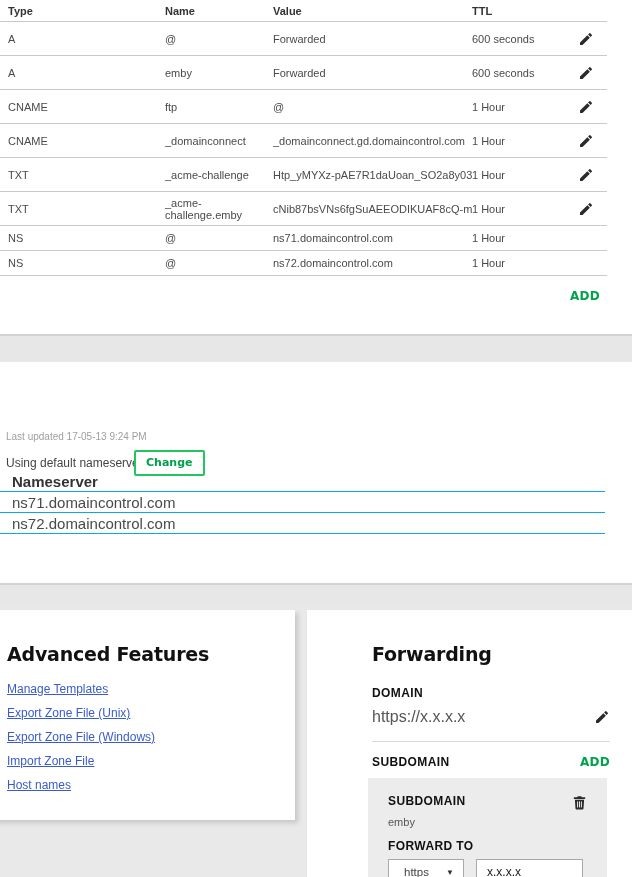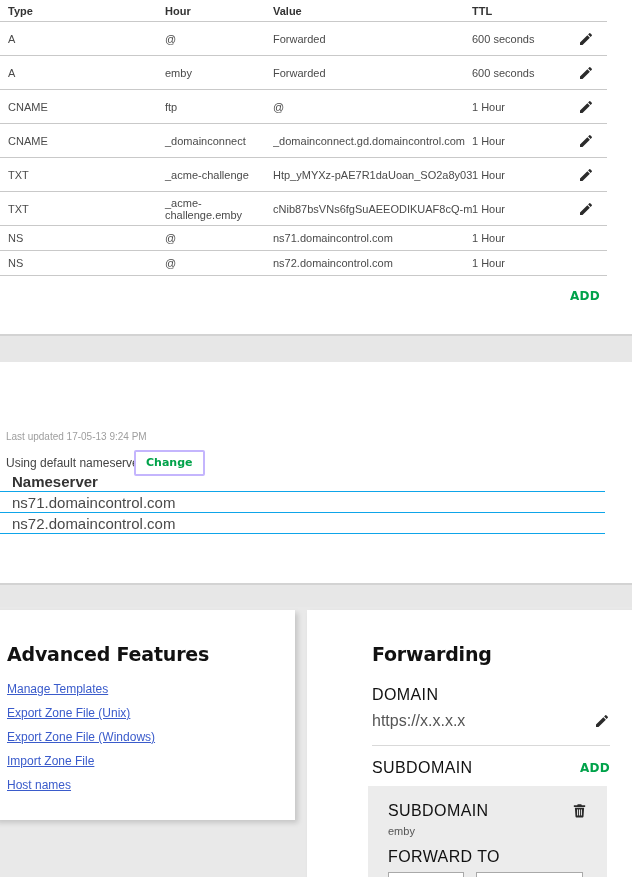--- a/index.html
+++ b/index.html
@@ -43,21 +43,21 @@
   .ns-row { display:flex; align-items:center; border-bottom:1px solid #0ea5e9; height:21px; padding-left:12px; font-size:15px; color:#4a4a4a; }
   .ns-row.hd { font-weight:bold; color:#333; }
   
   .bottom-bg { position:absolute; top:607px; left:0; width:632px; height:270px; background:#e9e9e9; }
   .card { position:absolute; background:#fff; box-shadow:3px 3px 5px rgba(0,0,0,.15); }
   #card-left { left:-6px; top:610px; width:301px; height:210px; padding:33px 0 0 13px; }
   #card-left .links { margin-top:17px; }
   #card-left a { display:block; font-size:12px; margin-bottom:10px; text-decoration:underline; }
   #card-right { left:307px; top:610px; width:332px; height:280px; padding:33px 0 0 65px; }
   .fw-content { width:238px; }
-  .lbl { font-size:16px; font-weight:normal; color:#111; letter-spacing:.4px; }
+  .lbl { font-size:12px; font-weight:bold; color:#111; letter-spacing:.4px; }
   .fw-domain-label { margin-top:21px; }
   .fw-domain-row { display:flex; justify-content:space-between; align-items:center; margin-top:8px; }
   .fw-domain-row .val { font-size:16px; color:#555; }
   .fw-divider { border-bottom:1px solid #d9d9d9; margin-top:15px; }
   .fw-sub-row { display:flex; justify-content:space-between; align-items:center; margin-top:13px; }
   .fw-sub-row .green-add { font-size:12px; font-weight:bold; font-family:"DejaVu Sans", sans-serif; text-decoration:none; letter-spacing:.3px; }
   .fw-box { position:relative; margin:9px 0 0 -4px; width:239px; height:120px; background:#ececec; padding:16px 0 0 20px; }
   .fw-box-head { display:flex; justify-content:space-between; align-items:flex-start; width:200px; }
   .fw-box .sub-val { font-size:11px; color:#555; margin-top:5px; }
   .fw-box .fwd-lbl { margin-top:11px; }
@@ -76,21 +76,21 @@
   a, .link-blue { color:#3a5bcb; }
 </style>
 </head>
 <body>
 
 <div id="app">
 
   <div class="dns-table">
     <div class="t-row t-head">
       <div class="cell c-type">Type</div>
-      <div class="cell c-name">Hour</div>
+      <div class="cell c-name">Name</div>
       <div class="cell c-value">Value</div>
       <div class="cell c-ttl">TTL</div>
       <div class="cell c-edit"></div>
     </div>
 
     <div class="t-row t-body">
       <div class="c-type">A</div>
       <div class="c-name">@</div>
       <div class="c-value">Forwarded</div>
       <div class="c-ttl">600 seconds</div>
@@ -177,21 +177,21 @@
       <div class="c-edit"></div>
     </div>
   </div>
 
   <a href="#" class="add-link link-green" style="color:#00a24a">ADD</a>
 
   <div class="band band1"></div>
 
   <div id="ns-updated">Last updated 17-05-13 9:24 PM</div>
   <div id="ns-using">Using default nameservers</div>
-  <button id="change-btn" style="border:2px solid #c4b5fd; color:#00a24a;">Change</button>
+  <button id="change-btn" style="border:2px solid #22c55e; color:#00a24a;">Change</button>
 
   <div class="ns-table">
     <div class="ns-row hd">Nameserver</div>
     <div class="ns-row">ns71.domaincontrol.com</div>
     <div class="ns-row">ns72.domaincontrol.com</div>
   </div>
 
   <div class="band band2"></div>
   <div class="bottom-bg"></div>
 

